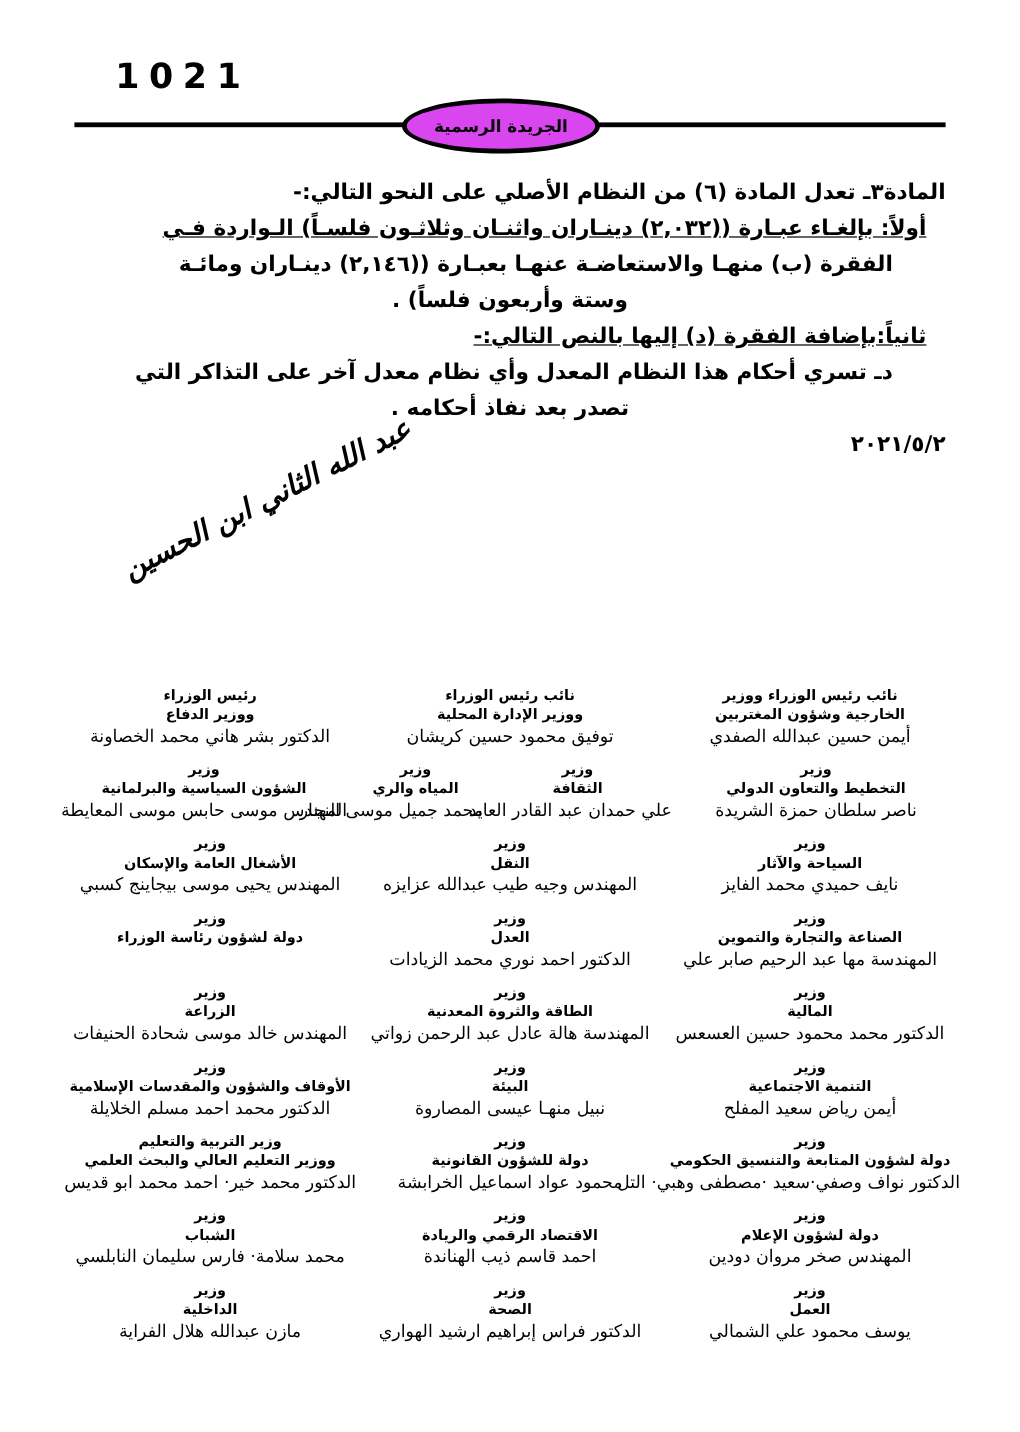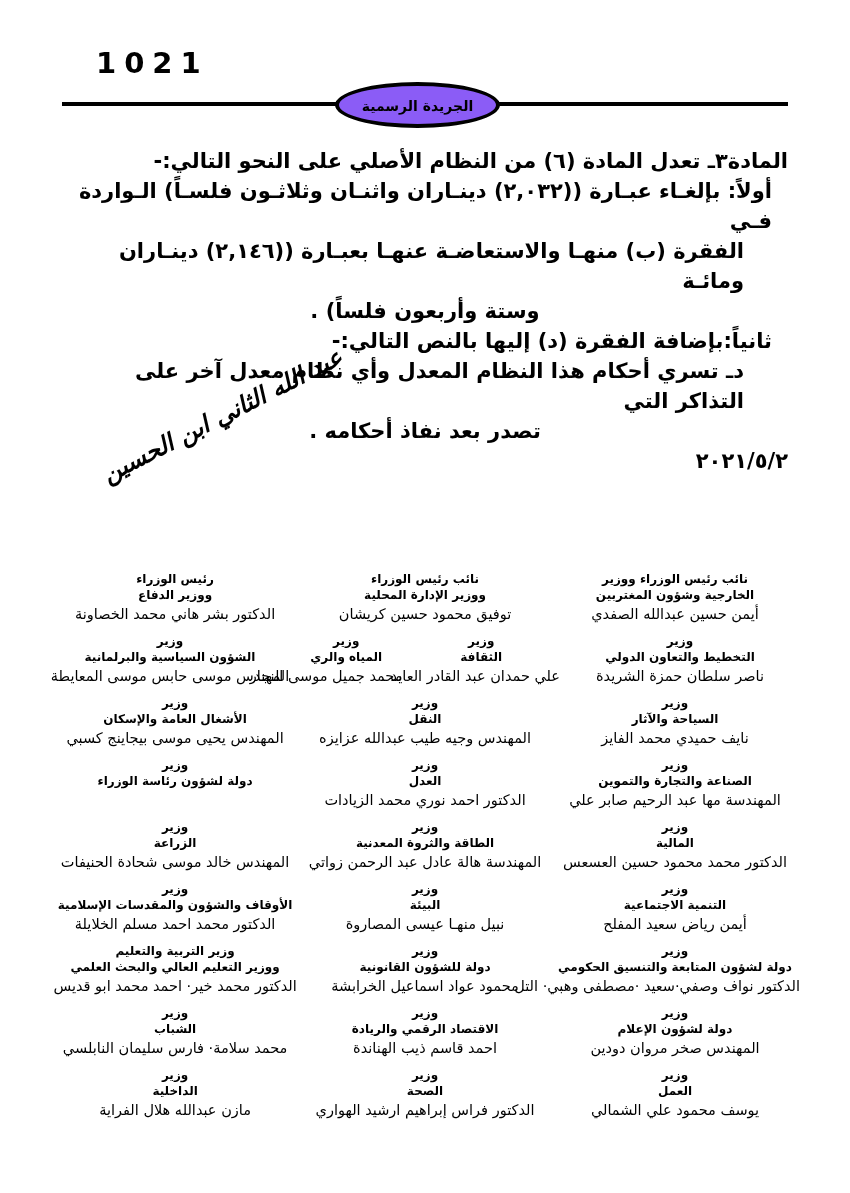--- a/index.html
+++ b/index.html
@@ -11,32 +11,32 @@
   }
   .abs{position:absolute;}
   
   .page-number{
     top:46px;left:96px;font-size:29px;font-weight:700;
     letter-spacing:8px;direction:ltr;
   }
   
   .header-rule{top:102px;left:62px;right:62px;height:4px;background:#000;}
   .gazette-badge{
-    top:82px;left:335px;width:165px;height:46px;background:#8b5cf6;
+    top:82px;left:335px;width:165px;height:46px;background:#d946ef;
     border:4px solid #000;border-radius:50%;
     display:flex;align-items:center;justify-content:center;
     font-size:14px;font-weight:700;z-index:2;padding-top:2px;box-sizing:border-box;
   }
   
   .article-text{
     top:146px;right:62px;left:62px;
-    font-size:21px;font-weight:700;line-height:30px;
+    font-size:18px;font-weight:700;line-height:30px;
     text-align:right;
   }
-  .l-ind1{padding-right:16px;}
+  .l-ind1{padding-right:16px;text-decoration:underline;}
   .l-ind2{padding-right:44px;}
   .l-center{text-align:center;}
   .date-line{text-align:right;letter-spacing:1px;}
   
   .signature{
     top:462px;left:104px;font-size:24px;font-weight:700;font-style:italic;
     transform:rotate(-27deg);transform-origin:0 50%;white-space:nowrap;
     letter-spacing:0.5px;
   }
   

